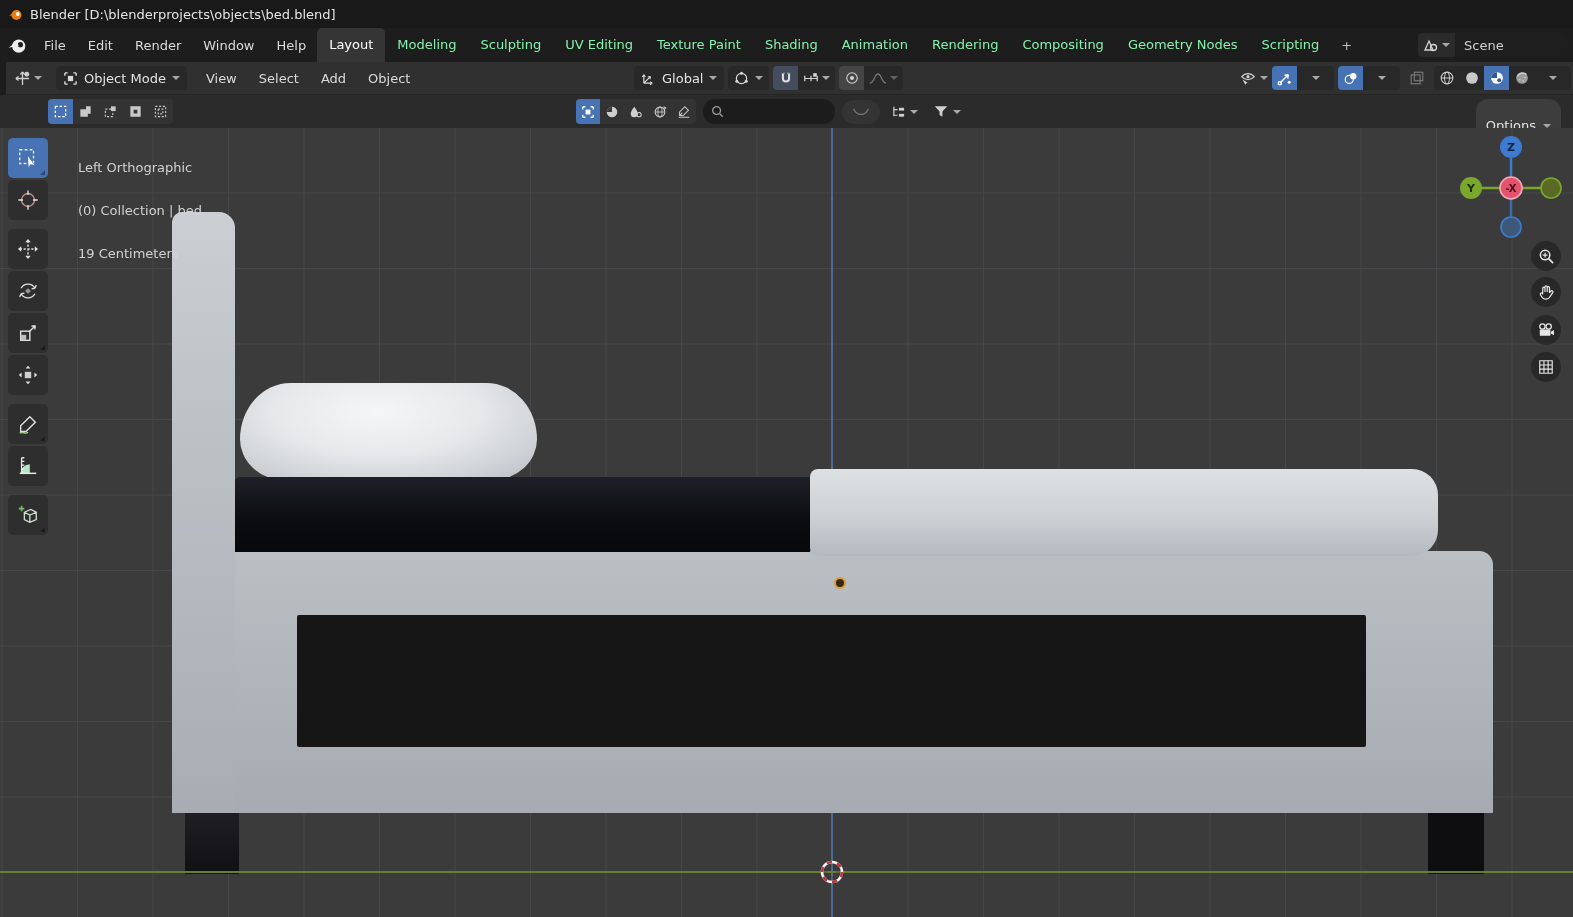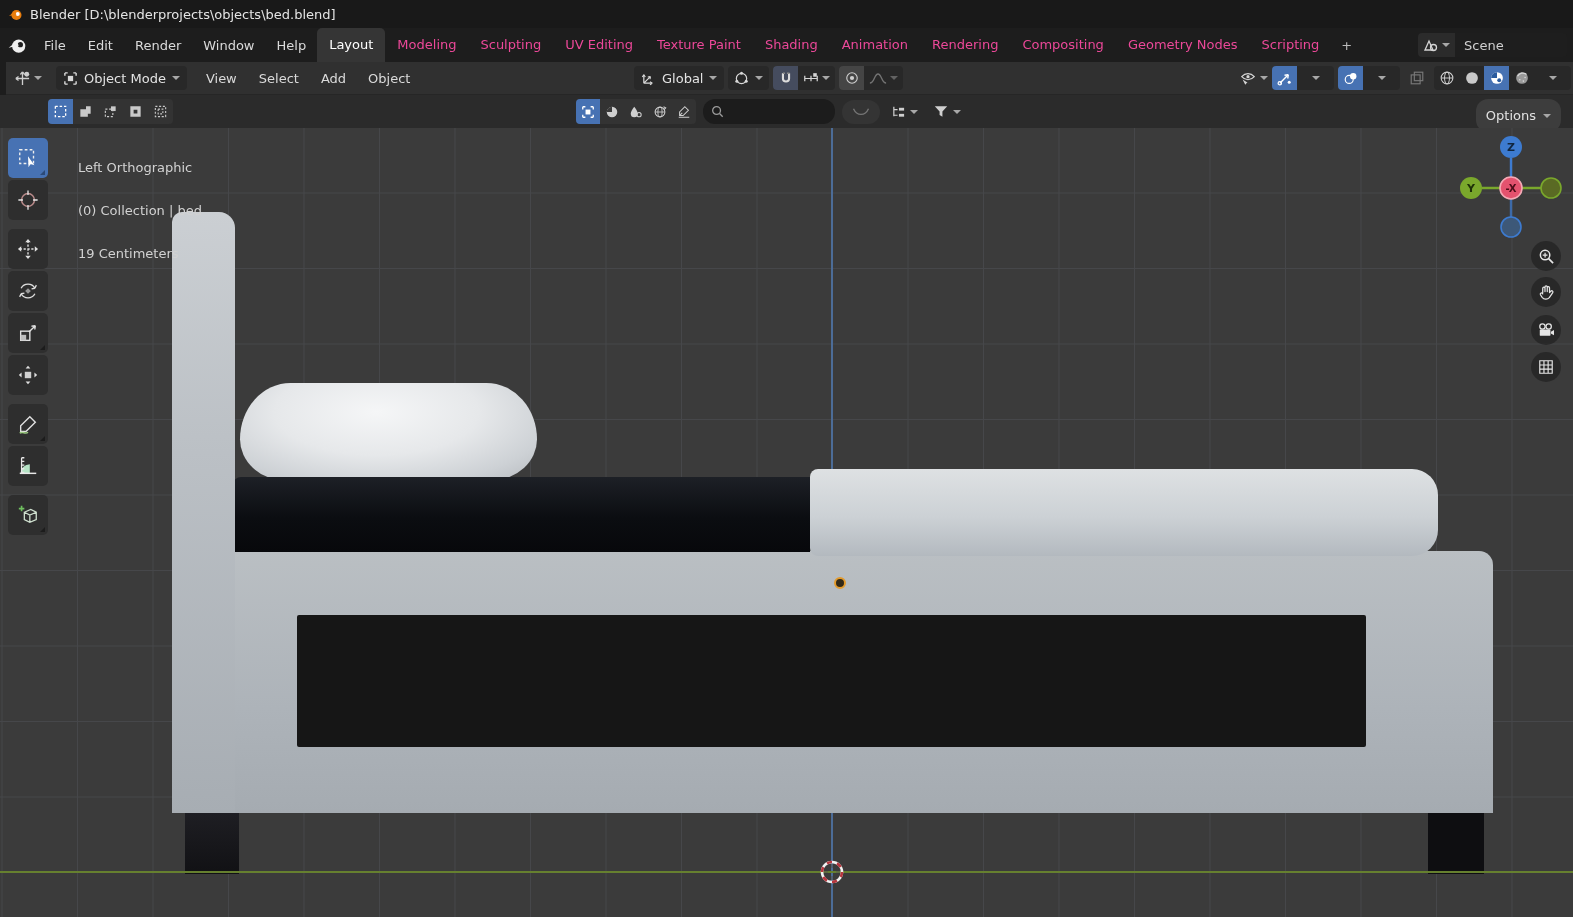--- a/index.html
+++ b/index.html
@@ -10,21 +10,21 @@
   
   .titlebar{position:absolute;left:0;top:0;width:100%;height:28px;background:#191919;
             display:flex;align-items:center;padding-left:8px;box-sizing:border-box;color:#e4e4e4;}
   .titlebar .logo{margin-right:7px;display:flex;}
 
   
   .topbar{position:absolute;left:0;top:28px;width:100%;height:34px;background:#1d1d1d;
           display:flex;align-items:center;box-sizing:border-box;padding:0 6px;}
   .menu-item{padding:4px 11px;border-radius:4px;color:#dadada;cursor:default;}
   .tabs{display:flex;align-items:flex-end;height:100%;}
-  .tab{padding:7px 12px 8px 12px;color:#ec4899;border-radius:5px 5px 0 0;height:100%;
+  .tab{padding:7px 12px 8px 12px;color:#86efac;border-radius:5px 5px 0 0;height:100%;
        box-sizing:border-box;display:flex;align-items:center;}
   .tab.active{background:#353535;color:#ffffff;}
   .tab-add{color:#bbb;padding:7px 10px;}
   .scene-box{margin-left:auto;display:flex;align-items:flex-start;height:24px;}
   .scene-iconbtn{display:flex;align-items:center;background:#2b2b2b;height:24px;padding:0 5px;
                  border-radius:4px 0 0 4px;gap:3px;}
   .scene-field{background:#1e1e1e;height:24px;display:flex;align-items:center;width:112px;
                padding-left:9px;border-radius:0 4px 4px 0;color:#d0d0d0;box-sizing:border-box;}
 
   
@@ -48,21 +48,21 @@
   .toolrow{position:absolute;left:0;top:95px;width:100%;height:33px;background:#2b2b2b;}
   .selmodes{position:absolute;left:48px;top:4px;display:flex;background:#333;border-radius:4px;overflow:hidden;}
   .selmodes .seg{width:25px;height:25px;display:flex;align-items:center;justify-content:center;}
   .tr-mid{position:absolute;left:576px;top:4px;display:flex;align-items:center;gap:7px;}
   .mid-icons{display:flex;background:#333;border-radius:4px;overflow:hidden;}
   .mid-icons .seg{width:24px;height:25px;display:flex;align-items:center;justify-content:center;}
   .search{display:flex;align-items:center;background:#1c1c1c;border-radius:12px;height:25px;width:132px;
           padding-left:8px;box-sizing:border-box;gap:5px;}
   .search input{background:transparent;border:none;outline:none;color:#ddd;width:100px;font:inherit;}
   .options-btn{position:absolute;right:12px;top:4px;display:flex;align-items:center;gap:7px;
-               background:#3d3d3d;border-radius:12px;height:25px;padding:4px 10px;color:#e2e2e2;}
+               background:#3d3d3d;border-radius:12px;height:25px;padding:14px 10px;color:#e2e2e2;}
 
   
   .viewport{position:absolute;left:0;top:128px;width:1573px;height:789px;background-color:#3b3b3b;
             background-image:linear-gradient(to right,#46474a 1px,transparent 1px),
                              linear-gradient(to bottom,#46474a 1px,transparent 1px);
             background-size:75.5px 75.5px;background-position:1.5px 64.5px;overflow:hidden;}
   .axis-z{position:absolute;left:831px;top:0;width:2px;height:100%;background:#4c6c97;z-index:1;}
   .axis-y{position:absolute;left:0;top:743px;width:100%;height:2px;background:#66802f;z-index:4;}
   .bed{position:absolute;z-index:2;}
   .headboard{left:172px;top:84px;width:63px;height:601px;border-radius:10px 16px 0 0;

